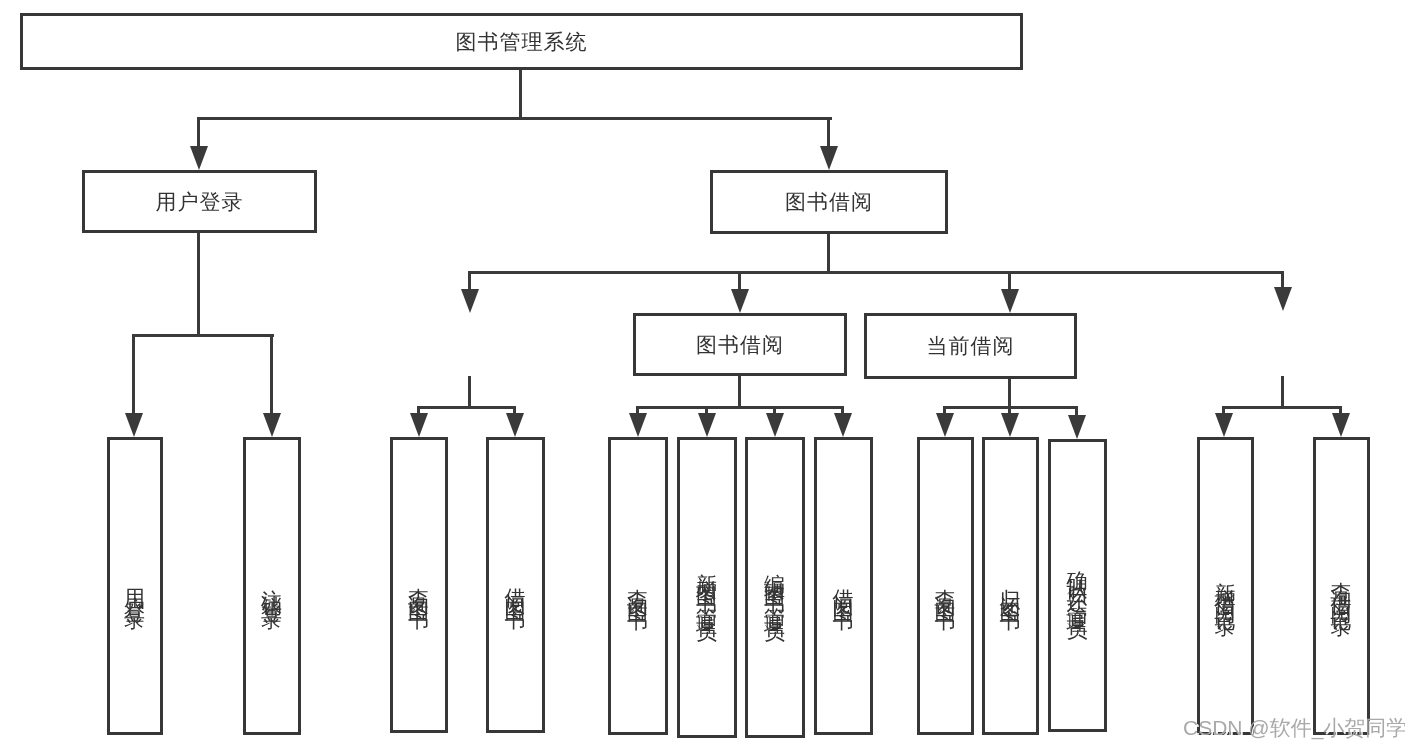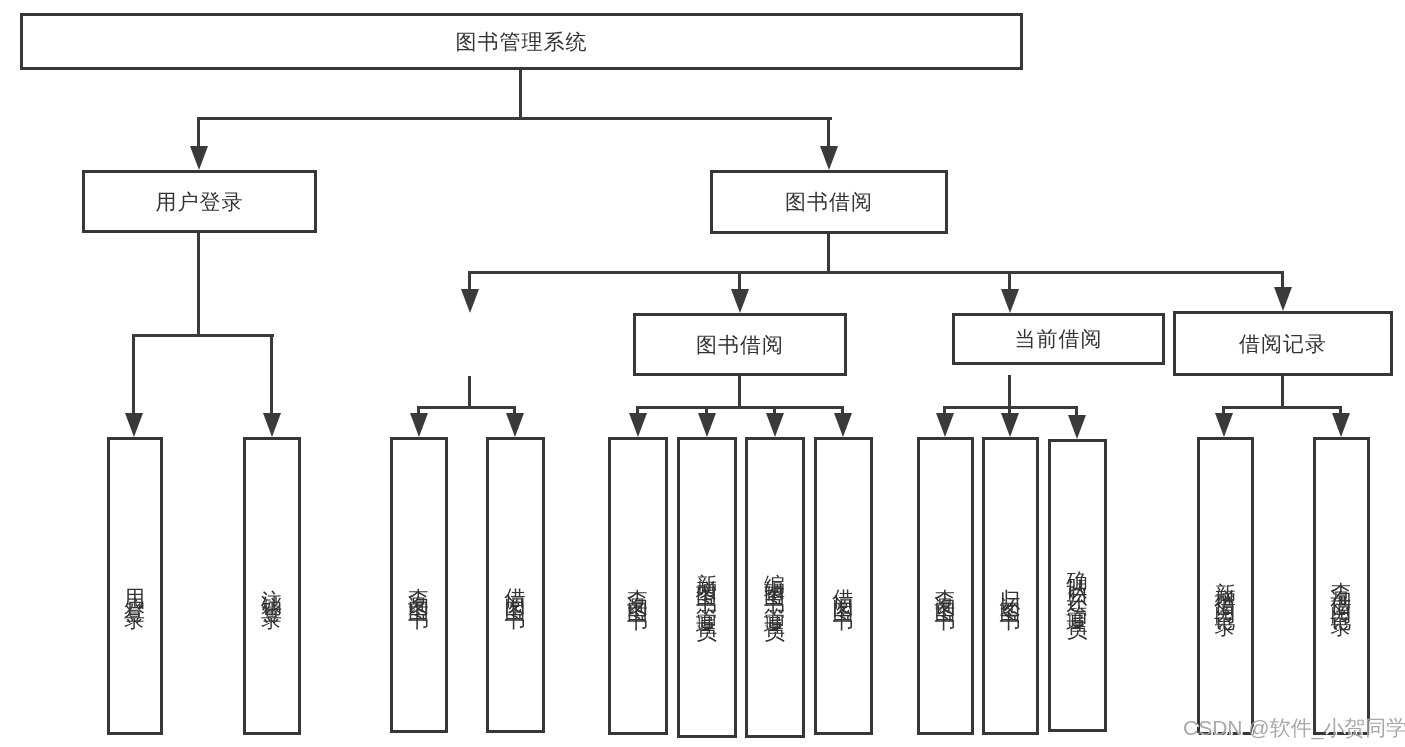--- a/index.html
+++ b/index.html
@@ -109,25 +109,22 @@
   <div class="line" style="left:738px; top:271px; width:3px; height:21px;"></div>
   <div class="arrow" style="left:731px; top:289px;"></div>
   <div class="line" style="left:1008px; top:271px; width:3px; height:21px;"></div>
   <div class="arrow" style="left:1001px; top:289px;"></div>
   <div class="line" style="left:1281px; top:271px; width:3px; height:19px;"></div>
   <div class="arrow" style="left:1274px; top:287px;"></div>
 
   <div class="hbox" style="left:633px; top:313px; width:214px; height:63px;">
     <span>图书借阅</span>
   </div>
-  <div class="hbox" style="left:952px; top:313px; width:213px; height:52px;justify-content:center;">
+  <div class="hbox" style="left:864px; top:313px; width:213px; height:66px;justify-content:center;">
     <span>当前借阅</span>
-  </div>
-  <div class="hbox" style="left:1173px; top:311px; width:220px; height:65px;">
-    <span>借阅记录</span>
   </div>
 
   <div class="line" style="left:468px; top:376px; width:3px; height:33px;"></div>
   <div class="line" style="left:417px; top:406px; width:99px; height:3px;"></div>
   <div class="line" style="left:417px; top:406px; width:3px; height:10px;"></div>
   <div class="arrow" style="left:410px; top:413px;"></div>
   <div class="line" style="left:513px; top:406px; width:3px; height:10px;"></div>
   <div class="arrow" style="left:506px; top:413px;"></div>
 
   <div class="line" style="left:738px; top:376px; width:3px; height:33px;"></div>

